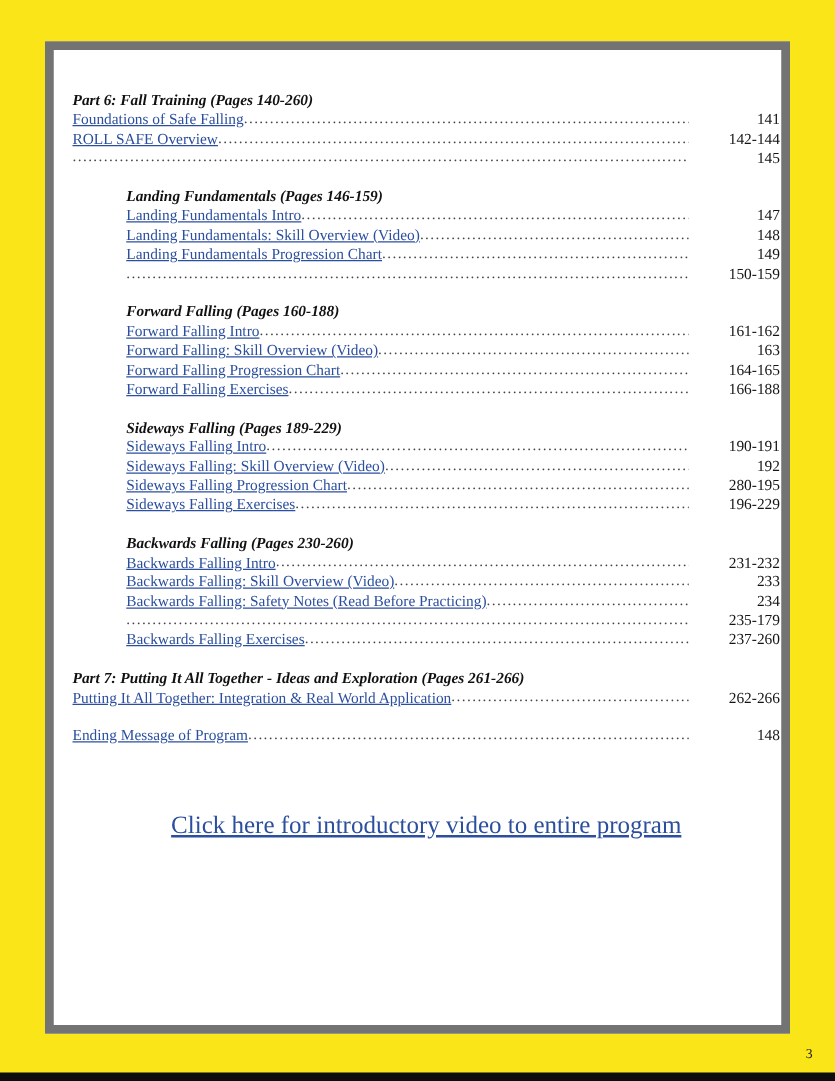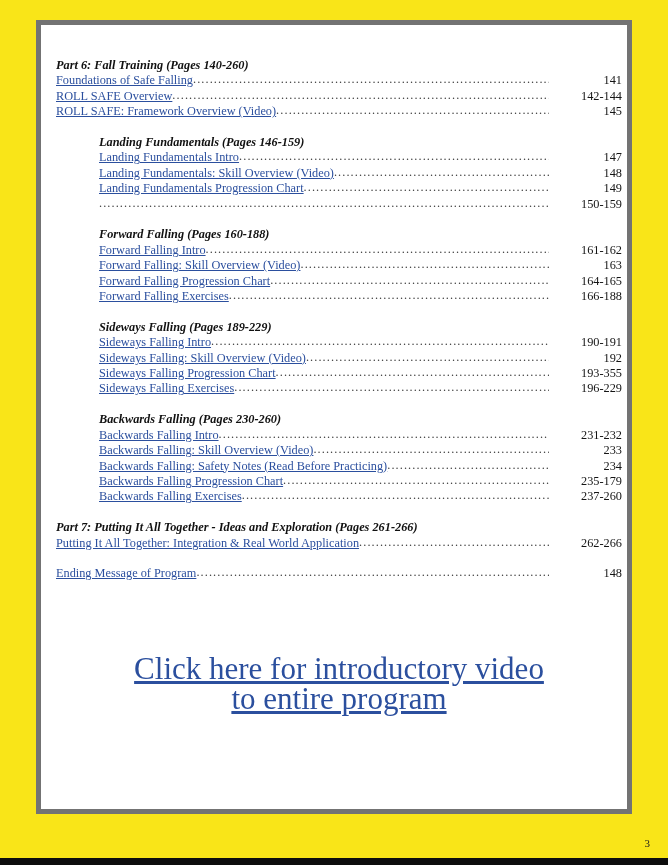--- a/index.html
+++ b/index.html
@@ -33,25 +33,25 @@
     font-family: "Liberation Serif", "DejaVu Serif", serif;
     font-size: 11px;
     color: #1a1a1a;
     line-height: 1;
   }
 
   
   .page-sheet {
     position: absolute;
     left: 36px;
-    top: 20px;
+    top: 33px;
     width: 596px;
     height: 794px;
     background: #ffffff;
-    border: 5px solid #737373;
+    border: 7px solid #737373;
     box-sizing: border-box;
     overflow: hidden;
   }
 
   .toc-body {
     position: absolute;
     left: 15px;
     top: 33px;
     width: 566px;
   }
@@ -119,47 +119,45 @@
   .spacer-row { height: 15.4px; }
 
   
   .cta-wrap {
     margin-top: 48px;
     text-align: center;
   }
   .cta-link {
     display: inline-block;
     color: #2b4f9e;
-    font-size: 31px;
+    font-size: 20px;
     line-height: 30px;
     text-decoration: underline;
     text-underline-offset: 2px;
     max-width: 420px;
-    margin-top: 24px;
   }
 </style>
 </head>
 <body>
 
 <div class="page-sheet">
   <div class="toc-body" id="toc-body">
       <div class="part-block">
         <div class="part-heading">Part 6: Fall Training (Pages 140-260)</div>
         <div class="toc-row">
           <span class="label">Foundations of Safe Falling</span>
           <span class="leaders">........................................................................................................................</span>
           <span class="pageno">141</span>
         </div>
         <div class="toc-row">
           <span class="label">ROLL SAFE Overview</span>
           <span class="leaders">........................................................................................................................</span>
           <span class="pageno">142-144</span>
         </div>
         <div class="toc-row">
-          <span class="label">ROLL SAFE: Framework Overview (Video)</span>
           <span class="leaders">........................................................................................................................</span>
           <span class="pageno">145</span>
         </div>
         <div class="group">
           <div class="group-heading">Landing Fundamentals (Pages 146-159)</div>
           <div class="toc-row">
             <span class="label">Landing Fundamentals Intro</span>
             <span class="leaders">........................................................................................................................</span>
             <span class="pageno">147</span>
           </div>
@@ -209,21 +207,21 @@
             <span class="pageno">190-191</span>
           </div>
           <div class="toc-row">
             <span class="label">Sideways Falling: Skill Overview (Video)</span>
             <span class="leaders">........................................................................................................................</span>
             <span class="pageno">192</span>
           </div>
           <div class="toc-row">
             <span class="label">Sideways Falling Progression Chart</span>
             <span class="leaders">........................................................................................................................</span>
-            <span class="pageno">193-355</span>
+            <span class="pageno">280-195</span>
           </div>
           <div class="toc-row">
             <span class="label">Sideways Falling Exercises</span>
             <span class="leaders">........................................................................................................................</span>
             <span class="pageno">196-229</span>
           </div>
         </div>
         <div class="group">
           <div class="group-heading">Backwards Falling (Pages 230-260)</div>
           <div class="toc-row">
@@ -235,21 +233,20 @@
             <span class="label">Backwards Falling: Skill Overview (Video)</span>
             <span class="leaders">........................................................................................................................</span>
             <span class="pageno">233</span>
           </div>
           <div class="toc-row">
             <span class="label">Backwards Falling: Safety Notes (Read Before Practicing)</span>
             <span class="leaders">........................................................................................................................</span>
             <span class="pageno">234</span>
           </div>
           <div class="toc-row">
-            <span class="label">Backwards Falling Progression Chart</span>
             <span class="leaders">........................................................................................................................</span>
             <span class="pageno">235-179</span>
           </div>
           <div class="toc-row">
             <span class="label">Backwards Falling Exercises</span>
             <span class="leaders">........................................................................................................................</span>
             <span class="pageno">237-260</span>
           </div>
         </div>
       </div>

